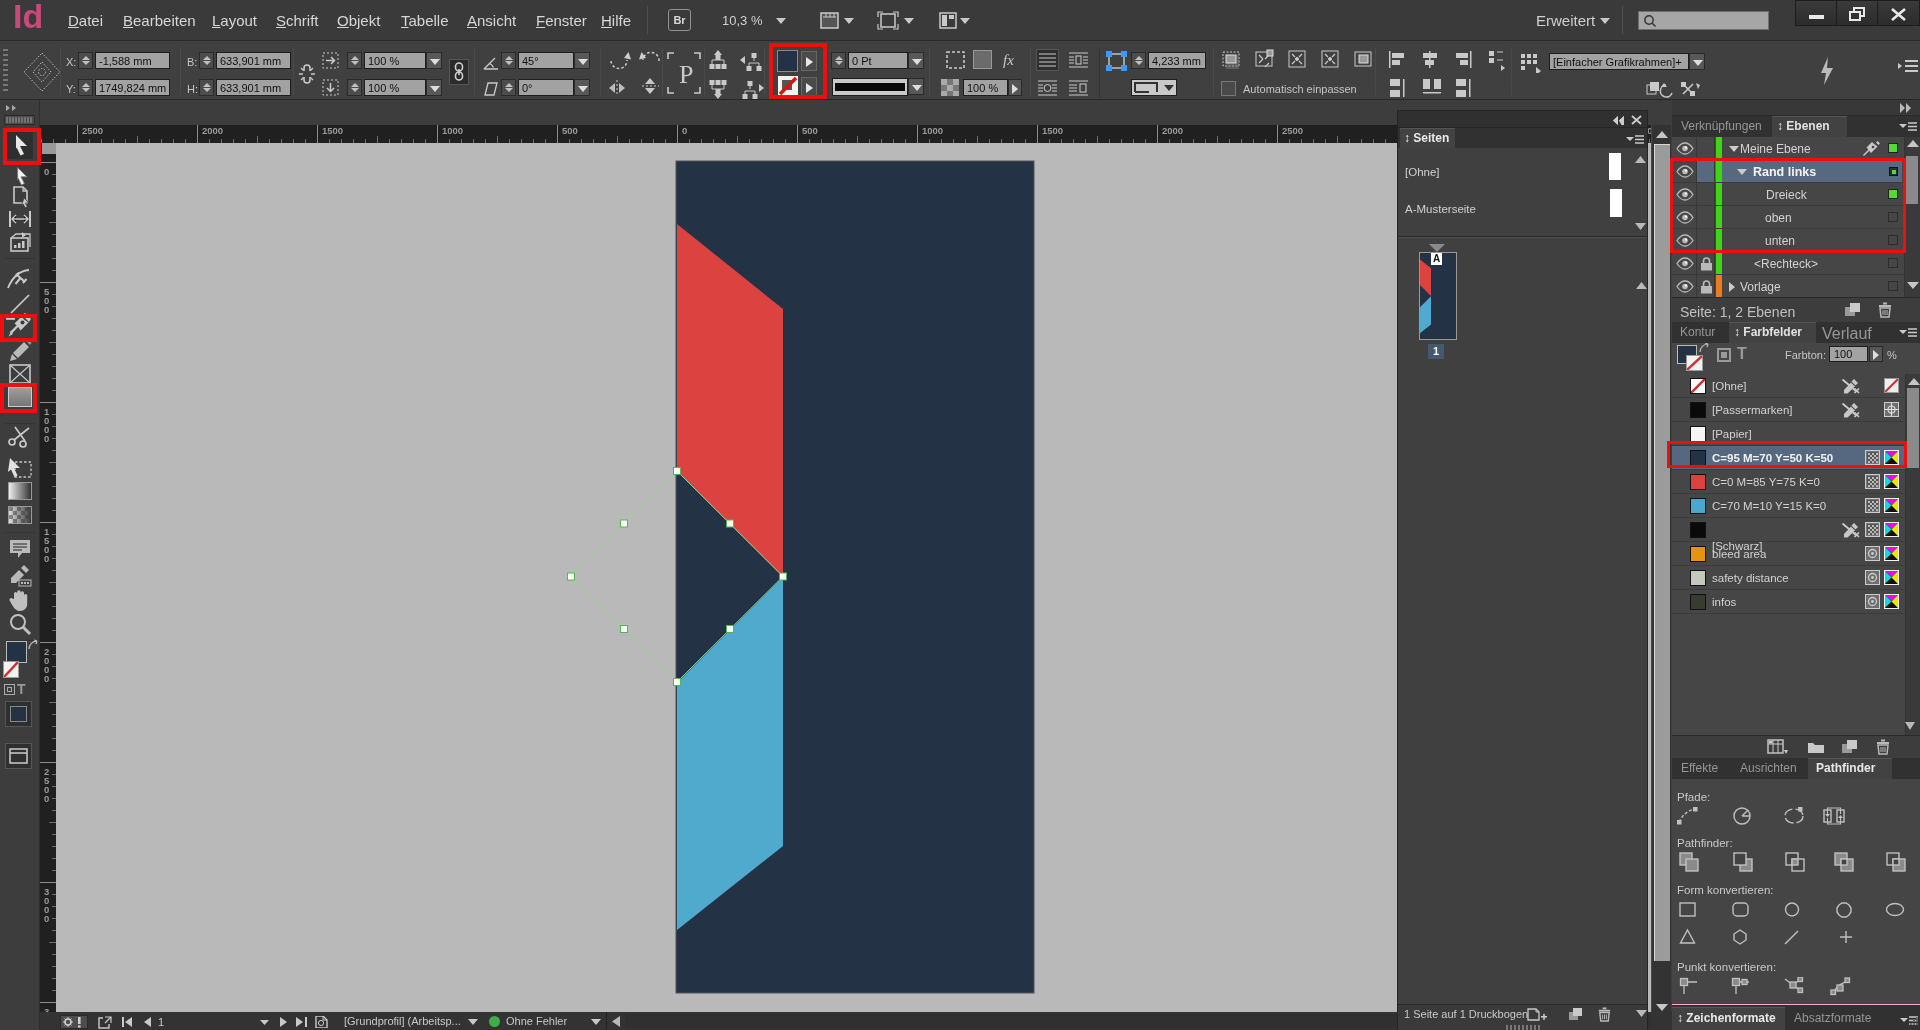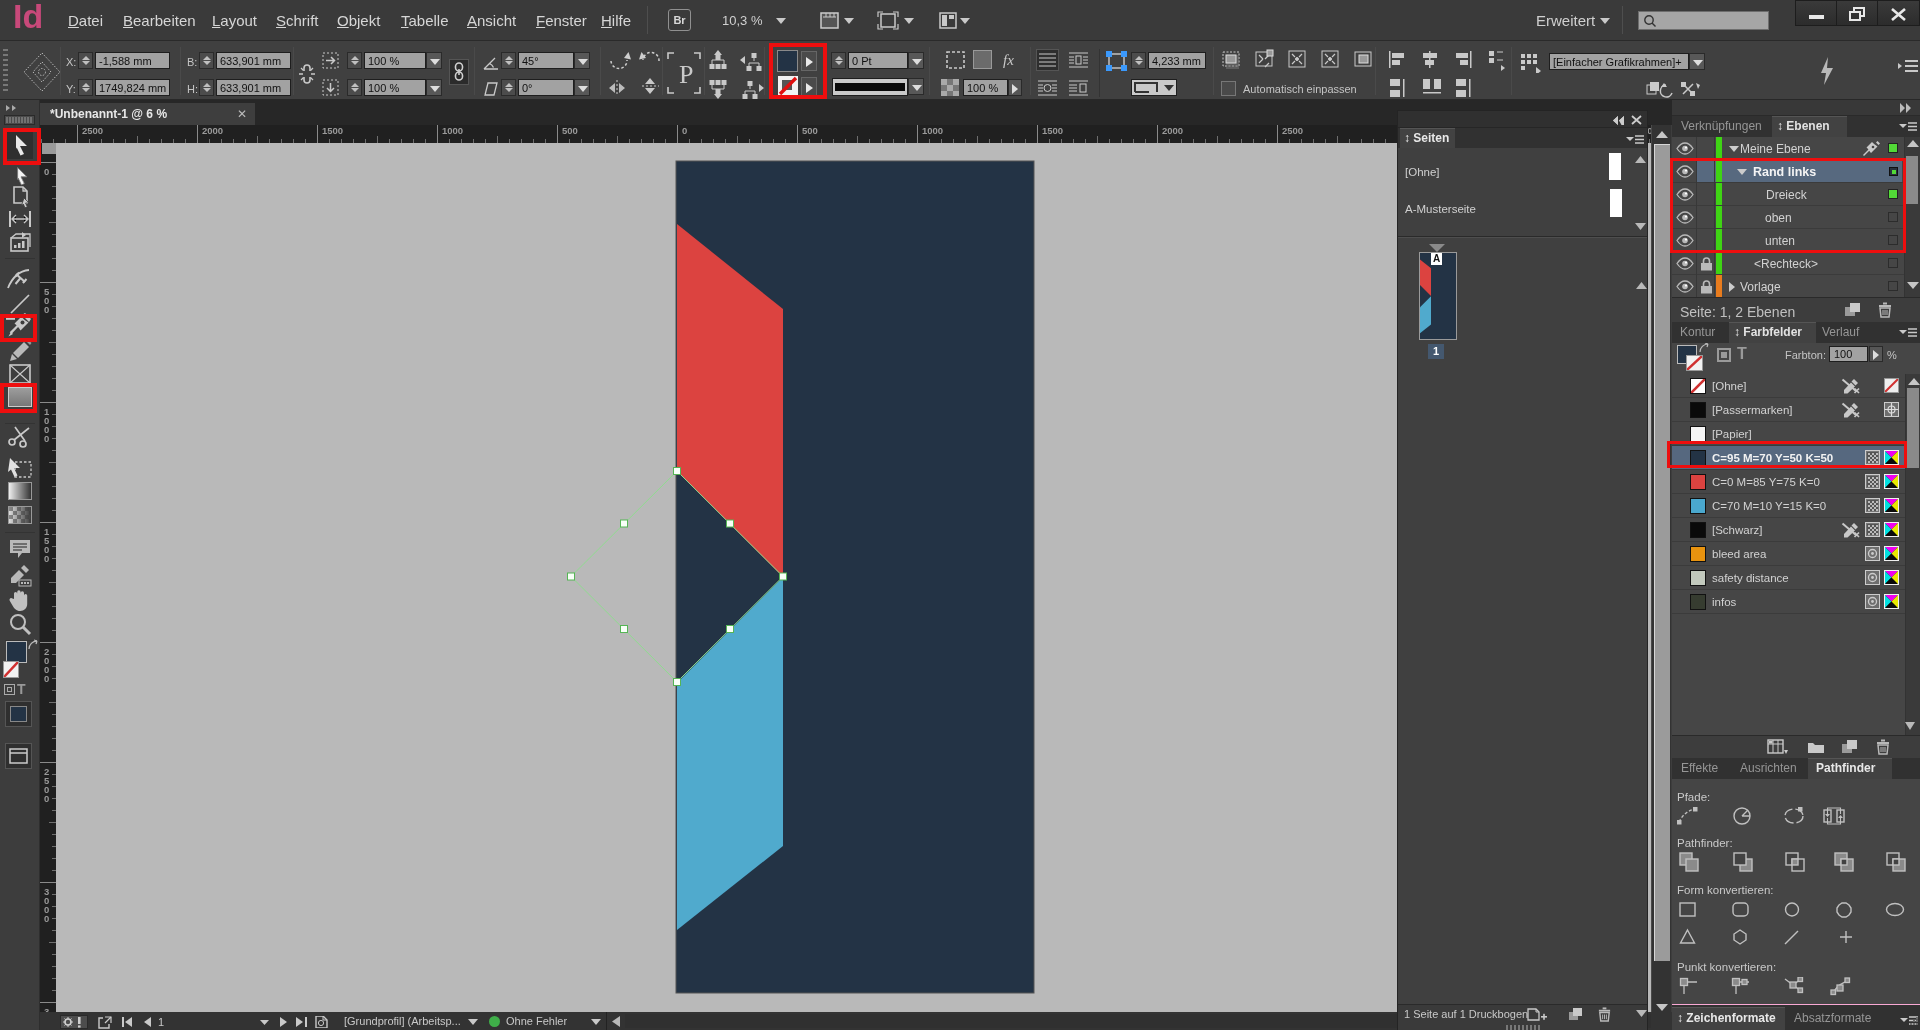--- a/index.html
+++ b/index.html
@@ -479,23 +479,20 @@
     <svg class="abs" style="left:1818px;top:14px;" width="18" height="32" viewBox="0 0 18 32">
         <path d="M10 2L3 18h5l-2 12 9-17h-6z" fill="#b9b9b9"></path>
       </svg>
     <svg class="abs" style="left:1898px;top:18px;" width="20" height="14">
         <path d="M0 4l4 3-4 3z" fill="#c9c9c9"></path>
         <g stroke="#c9c9c9" stroke-width="2">
           <path d="M7 2h13M7 7h13M7 12h13"></path>
         </g>
       </svg>
   </div>
-  <div class="abs" id="tabbar">
-      <div id="doctab">*Unbenannt-1 @ 6 %<span style="position:absolute;right:8px;font-weight:normal;color:#bbb;">✕</span></div>
-    </div>
   <div class="abs" id="hruler">
       <svg width="1611" height="18">
         <line x1="1.5" y1="14" x2="1.5" y2="18" stroke="#6e6e6e"></line>
         <line x1="13.5" y1="14" x2="13.5" y2="18" stroke="#6e6e6e"></line>
         <line x1="25.5" y1="14" x2="25.5" y2="18" stroke="#6e6e6e"></line>
         <line x1="37.5" y1="0" x2="37.5" y2="18" stroke="#8a8a8a"></line>
         <line x1="49.5" y1="14" x2="49.5" y2="18" stroke="#6e6e6e"></line>
         <line x1="61.5" y1="14" x2="61.5" y2="18" stroke="#6e6e6e"></line>
         <line x1="73.5" y1="14" x2="73.5" y2="18" stroke="#6e6e6e"></line>
         <line x1="85.5" y1="14" x2="85.5" y2="18" stroke="#6e6e6e"></line>
@@ -976,21 +973,21 @@
             <path d="M3 7h10l-1 9H4z" fill="none" stroke="#b9b9b9" stroke-width="1.5"></path>
             <path d="M6 9v5M8 9v5M10 9v5" stroke="#b9b9b9"></path>
           </g>
         </svg>
     </div>
 
     <div class="abs" style="left:0;top:222px;width:248px;height:21px;background:#313131;">
       <div class="abs" style="left:57px;top:0;width:87px;height:21px;background:#424242;border-top:1px solid #555;"></div>
       <div class="abs" style="left:8px;top:3px;font-size:12px;color:#969696;">Kontur</div>
       <div class="abs" style="left:62px;top:3px;font-size:12px;color:#e2e2e2;font-weight:bold;">↕ Farbfelder</div>
-      <div class="abs" style="left:150px;top:3px;font-size:12px;color:#969696;">Verlauf</div>
+      <div class="abs" style="left:150px;top:3px;font-size:16px;color:#969696;">Verlauf</div>
       <svg class="abs" style="left:227px;top:5px;" width="18" height="12">
           <path d="M0 3l4 4 4-4z" fill="#c9c9c9"></path>
           <g stroke="#c9c9c9" stroke-width="1.6">
             <path d="M9 2h9M9 5.5h9M9 9h9"></path>
           </g>
         </svg>
     </div>
     <div class="abs" style="left:0;top:243px;width:248px;height:31px;background:#464646;">
       <div class="abs" style="left:5px;top:2px;width:20px;height:19px;background:#233345;border:1px solid #bbb;"></div>
       <div class="abs" style="left:14px;top:12px;width:17px;height:16px;background:#f2f2f2;border:1px solid #999;">
@@ -1134,21 +1131,21 @@
         </svg>
         <svg class="abs" style="left:212px;top:124px;" width="15" height="15">
           <rect x="0.5" y="0.5" width="14" height="14" fill="#111" stroke="#f0f0f0" stroke-width="1.5"></rect>
           <path d="M1 1h13L7.5 7.5z" fill="#f000f0"></path>
           <path d="M1 1v13l6.5-6.5z" fill="#00e0e0"></path>
           <path d="M1 14h13L7.5 7.5z" fill="#0a0a0a"></path>
           <path d="M14 1v13l-6.5-6.5z" fill="#e8e800"></path>
         </svg>
         <div class="abs" style="left:0;top:143px;width:233px;height:1px;background:#3b3b3b;"></div>
         <div class="abs" style="left:18px;top:148px;width:16px;height:16px;background:#0a0a0a;border:1px solid #111;"></div>
-        <div class="abs" style="left:40px;top:150px;font-size:11.5px;font-weight:normal;color:#d2d2d2;white-space:nowrap;text-align:center;">[Schwarz]</div>
+        <div class="abs" style="left:40px;top:166px;font-size:11.5px;font-weight:normal;color:#d2d2d2;white-space:nowrap;text-align:center;">[Schwarz]</div>
         <svg class="abs" style="left:169px;top:148px;" width="19" height="16" viewBox="0 0 19 16">
           <g fill="#c8c8c8">
             <path d="M13 1l4 4-2.5 2.5-4-4z"></path>
             <path d="M10 4.5l4 4-7.5 7H3v-3.5z"></path>
           </g>
           <path d="M1.5 1.5L15 13" stroke="#c8c8c8" stroke-width="2"></path>
           <path d="M13.5 10.5l4.5 4.5M18 10.5L13.5 15" stroke="#c8c8c8" stroke-width="1.7"></path>
         </svg>
         <svg class="abs" style="left:193px;top:148px;" width="15" height="15">
           <rect x="0.5" y="0.5" width="14" height="14" fill="#777" stroke="#ccc"></rect>

